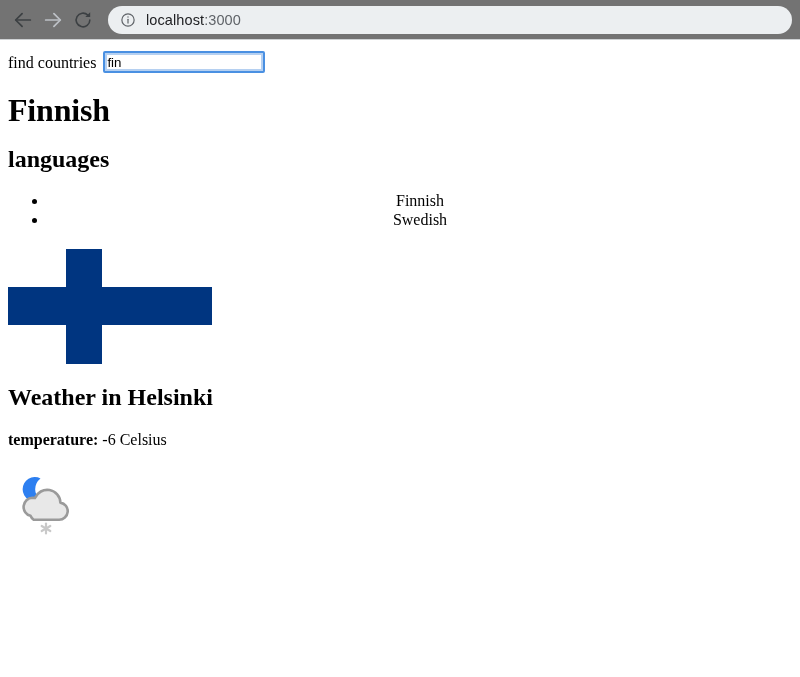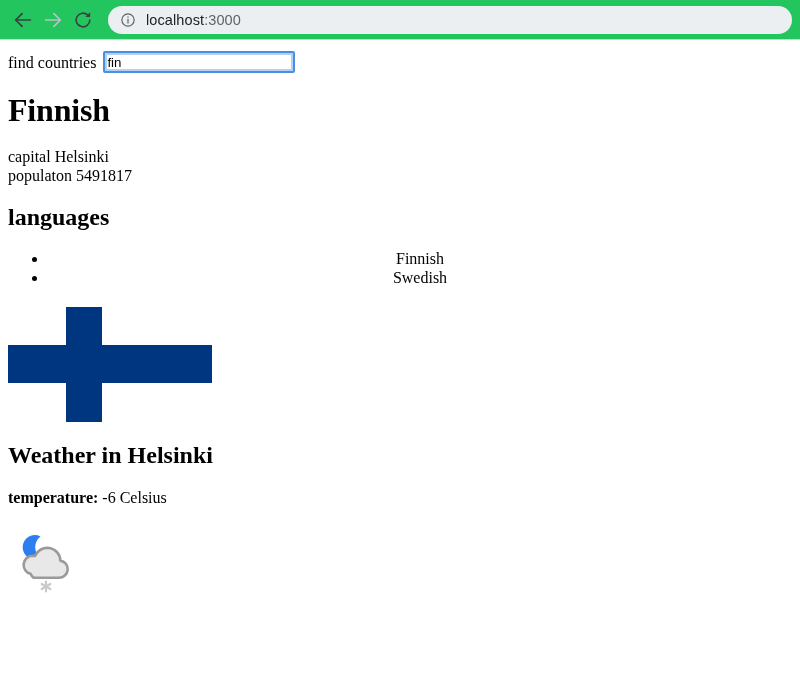--- a/index.html
+++ b/index.html
@@ -14,21 +14,21 @@
   }
   body {
     font-family: "Liberation Serif", "DejaVu Serif", serif;
     color: #000000;
   }
 
   
   .browser-toolbar {
     position: relative;
     height: 40px;
-    background: #22c55e;
+    background: #737373;
     border-bottom: 1px solid #cfd2d4;
     display: flex;
     align-items: center;
     padding: 0 8px;
     font-family: "Liberation Sans", "DejaVu Sans", sans-serif;
   }
   .nav-btn {
     width: 30px;
     height: 30px;
     display: flex;
@@ -77,21 +77,21 @@
     display: flex;
     align-items: center;
     font-size: 16px;
     line-height: 19px;
     margin-top: 3px;
     margin-bottom: 2px;
   }
   .search-label { white-space: nowrap; }
   .search-input {
     margin-left: 7px;
-    width: 192px;
+    width: 162px;
     height: 22px;
     font-family: "Liberation Sans", "DejaVu Sans", sans-serif;
     font-size: 13.3px;
     color: #000;
     padding: 1px 2px;
     border: 2px solid #4a90e2;
     border-radius: 2px;
     outline: 2px solid rgba(120,170,230,.55);
     outline-offset: -4px;
     background: #fff;
@@ -216,24 +216,20 @@
 
 <div class="page">
 
   <div class="search-row">
     <span class="search-label">find countries</span>
     <input class="search-input" type="text" value="fin" style="">
   </div>
 
   <h1 class="country-name">Finnish</h1>
 
-  <div>
-    <p class="info-line">capital Helsinki</p>
-    <p class="info-line info-block">populaton 5491817</p>
-  </div>
 
   <h2 class="section-title">languages</h2>
 
   <ul class="languages">
     <li>Finnish</li>
     <li>Swedish</li>
   </ul>
 
   <div class="flag">
     <div class="cross-v"></div>

